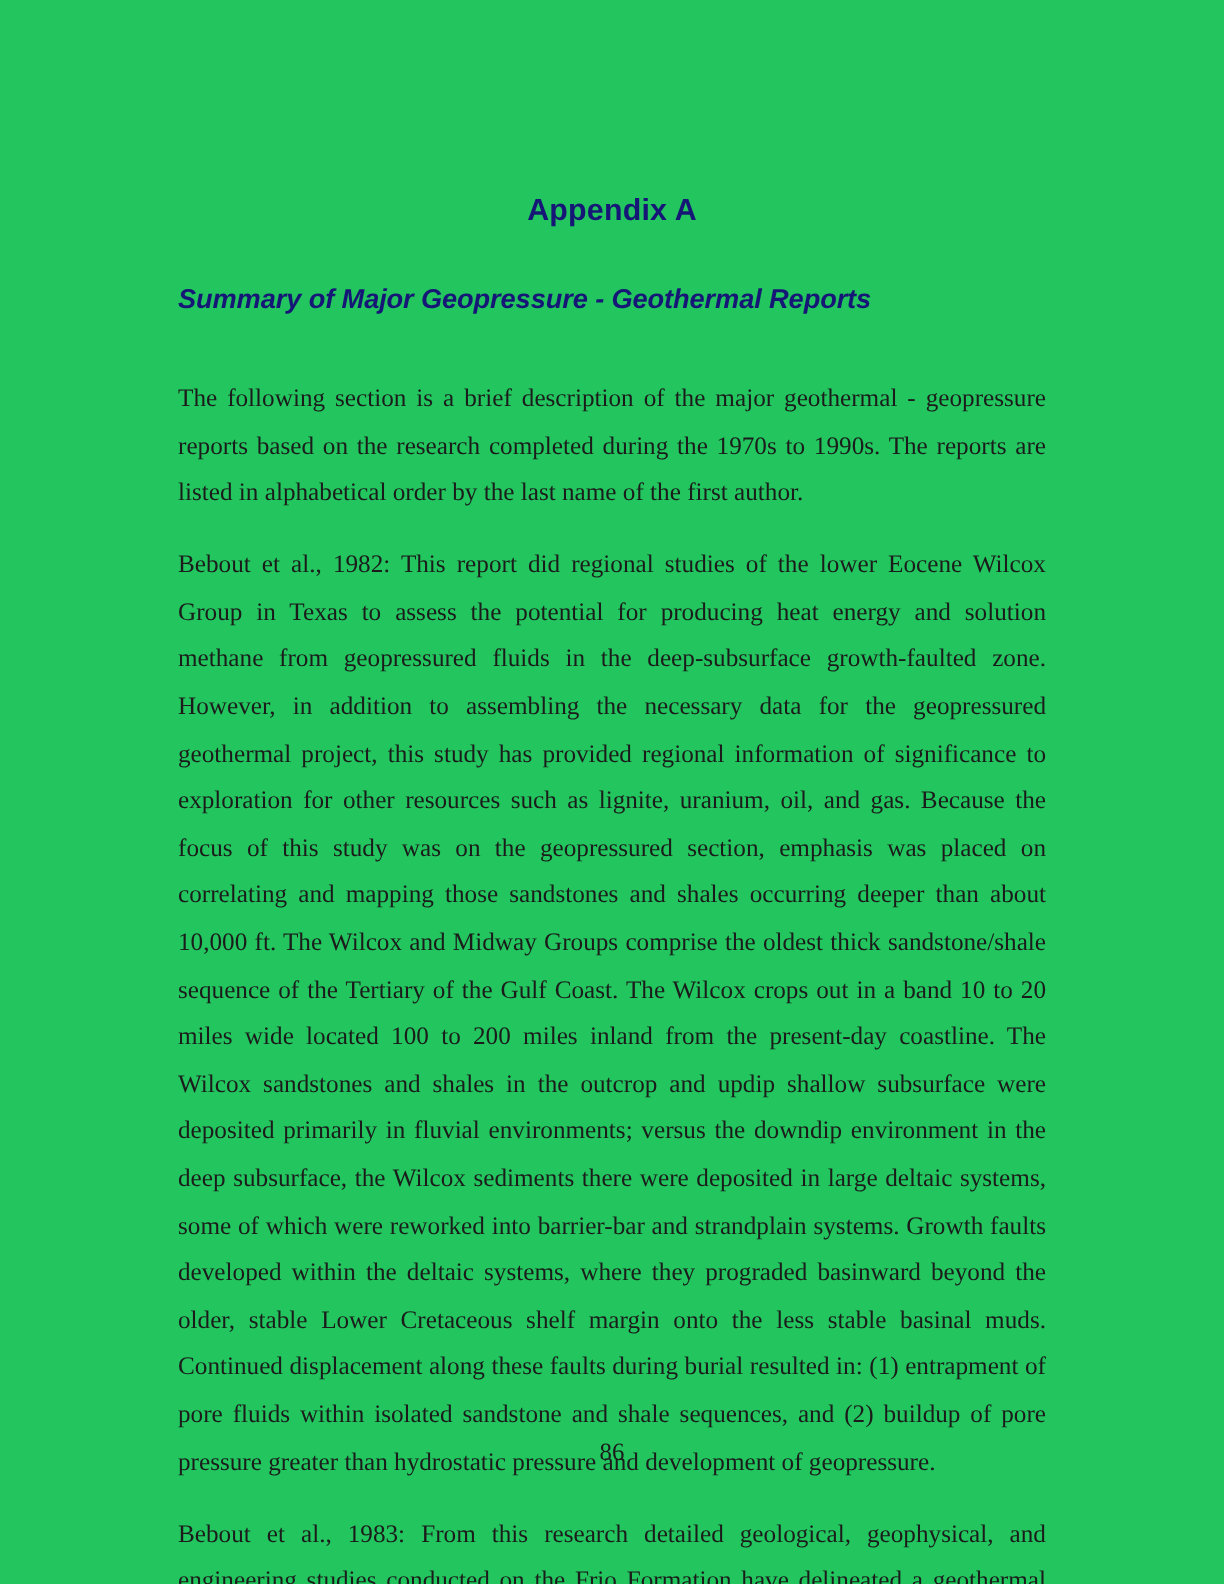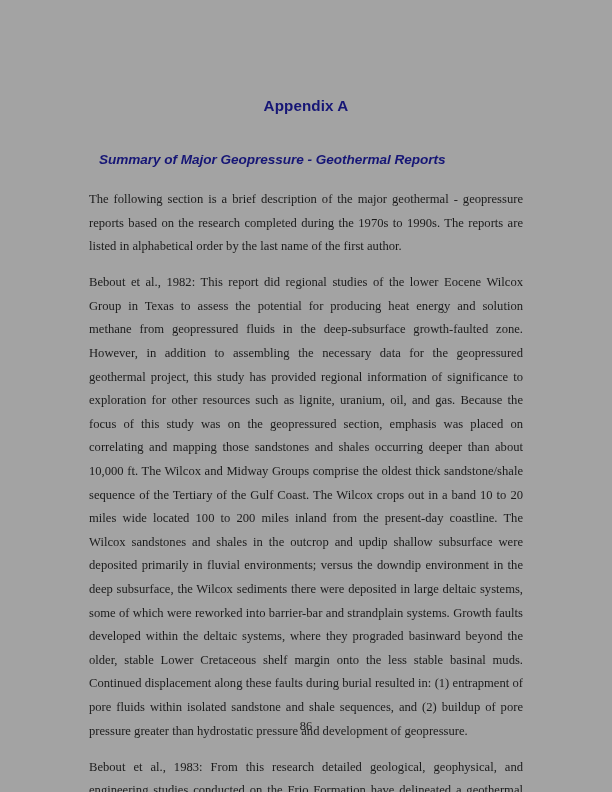--- a/index.html
+++ b/index.html
@@ -15,21 +15,21 @@
     font-family: "Liberation Serif", "DejaVu Serif", serif;
     -webkit-font-smoothing: antialiased;
   }
 
   .page {
     position: absolute;
     top: 0;
     left: 0;
     width: 612px;
     height: 792px;
-    background: #a3a3a3;
+    background: #22c55e;
   }
 
   .content {
     position: absolute;
     left: 89px;
     top: 0;
     width: 434px;
   }
 
   .appendix-title {
@@ -41,21 +41,21 @@
     font-size: 15.2px;
     color: #161676;
     letter-spacing: 0.1px;
     position: absolute;
     top: 97px;
     left: 0;
     width: 434px;
   }
 
   .section-title {
-    margin: 10px;
+    margin: 0;
     padding: 0;
     text-align: left;
     font-family: "Liberation Sans", "DejaVu Sans", sans-serif;
     font-weight: bold;
     font-style: italic;
     font-size: 13.6px;
     color: #161676;
     letter-spacing: -0.05px;
     position: absolute;
     top: 142px;

